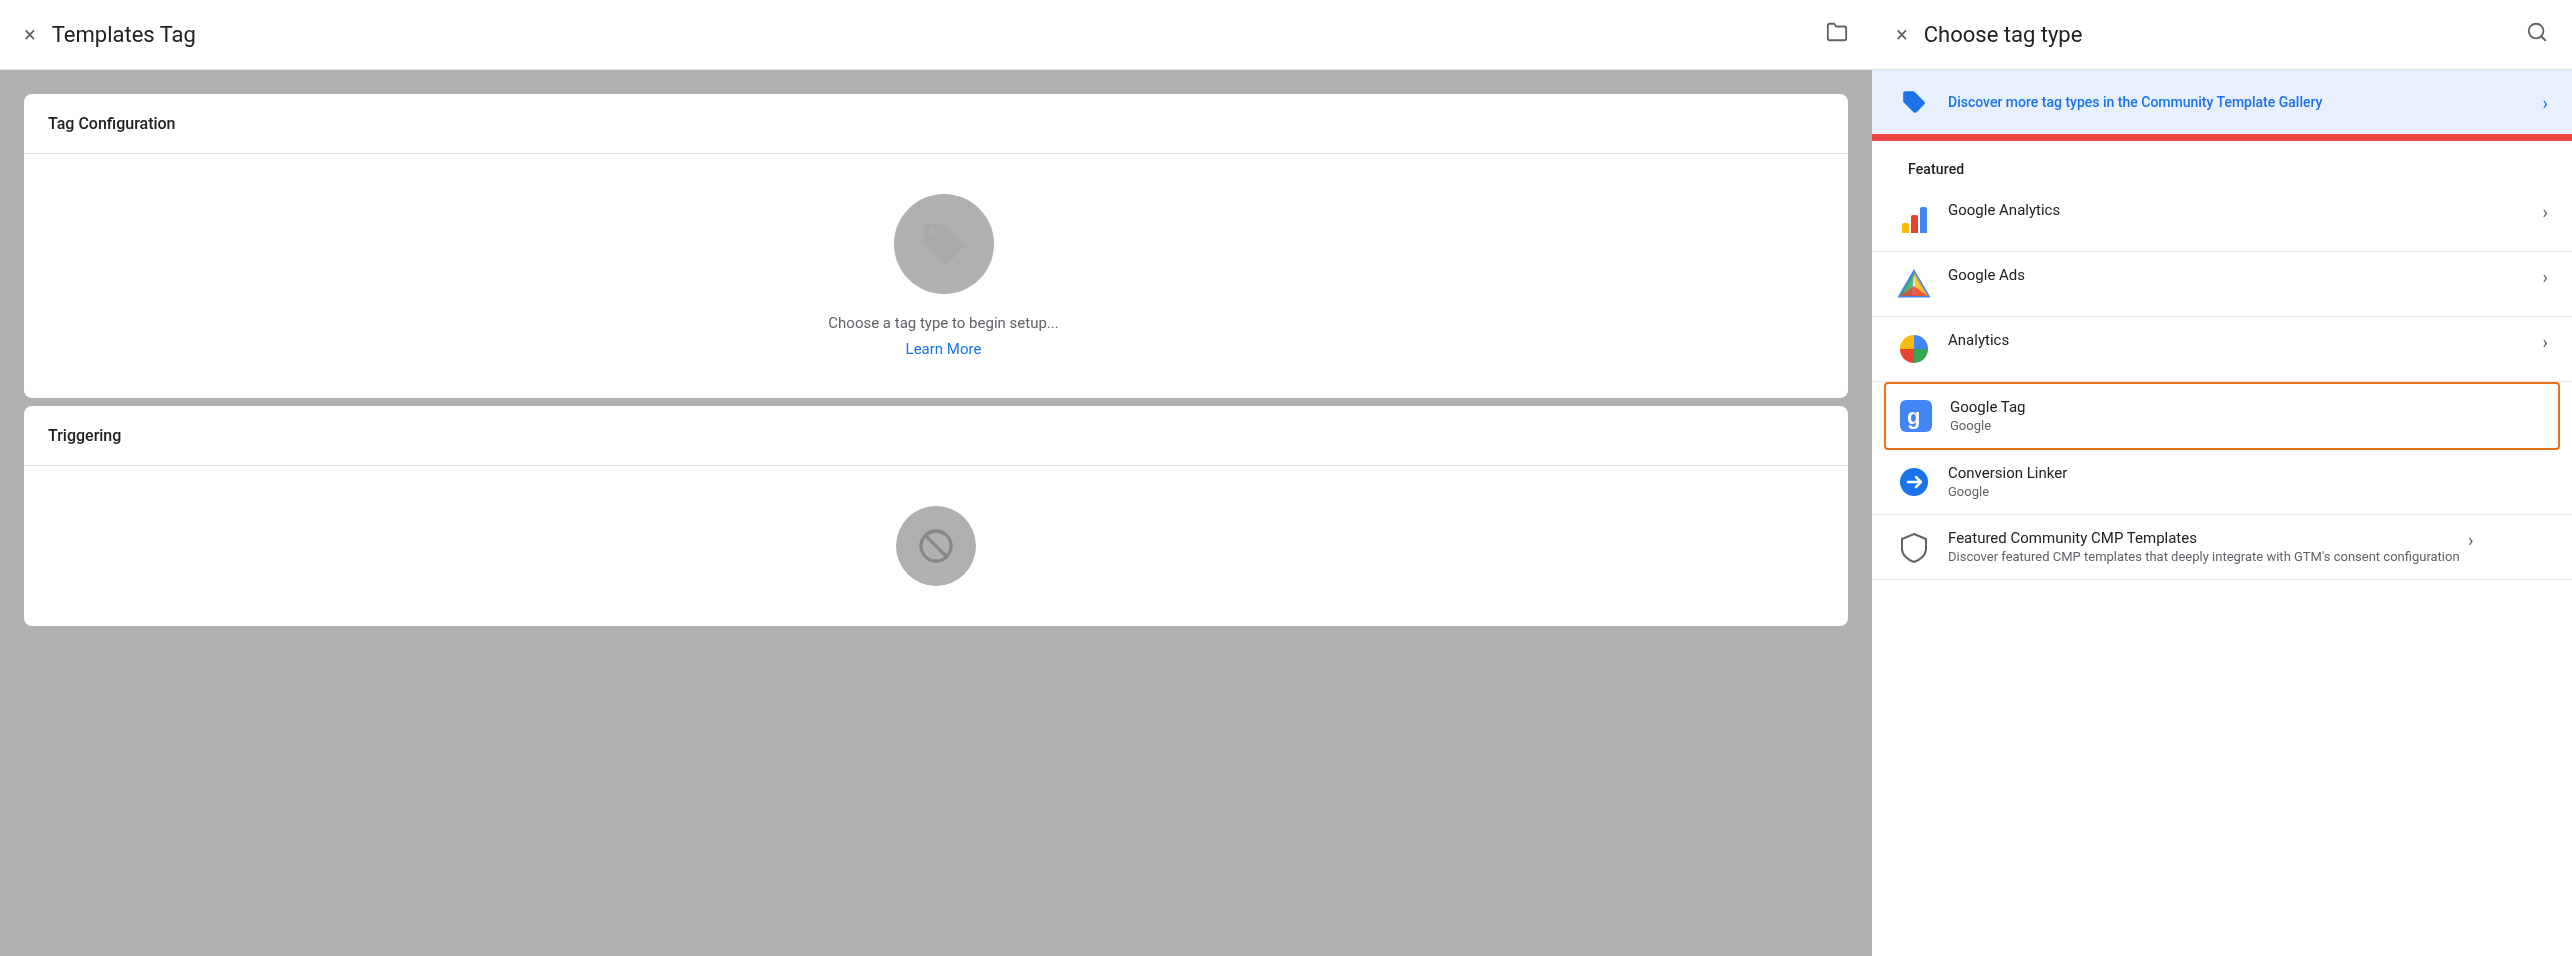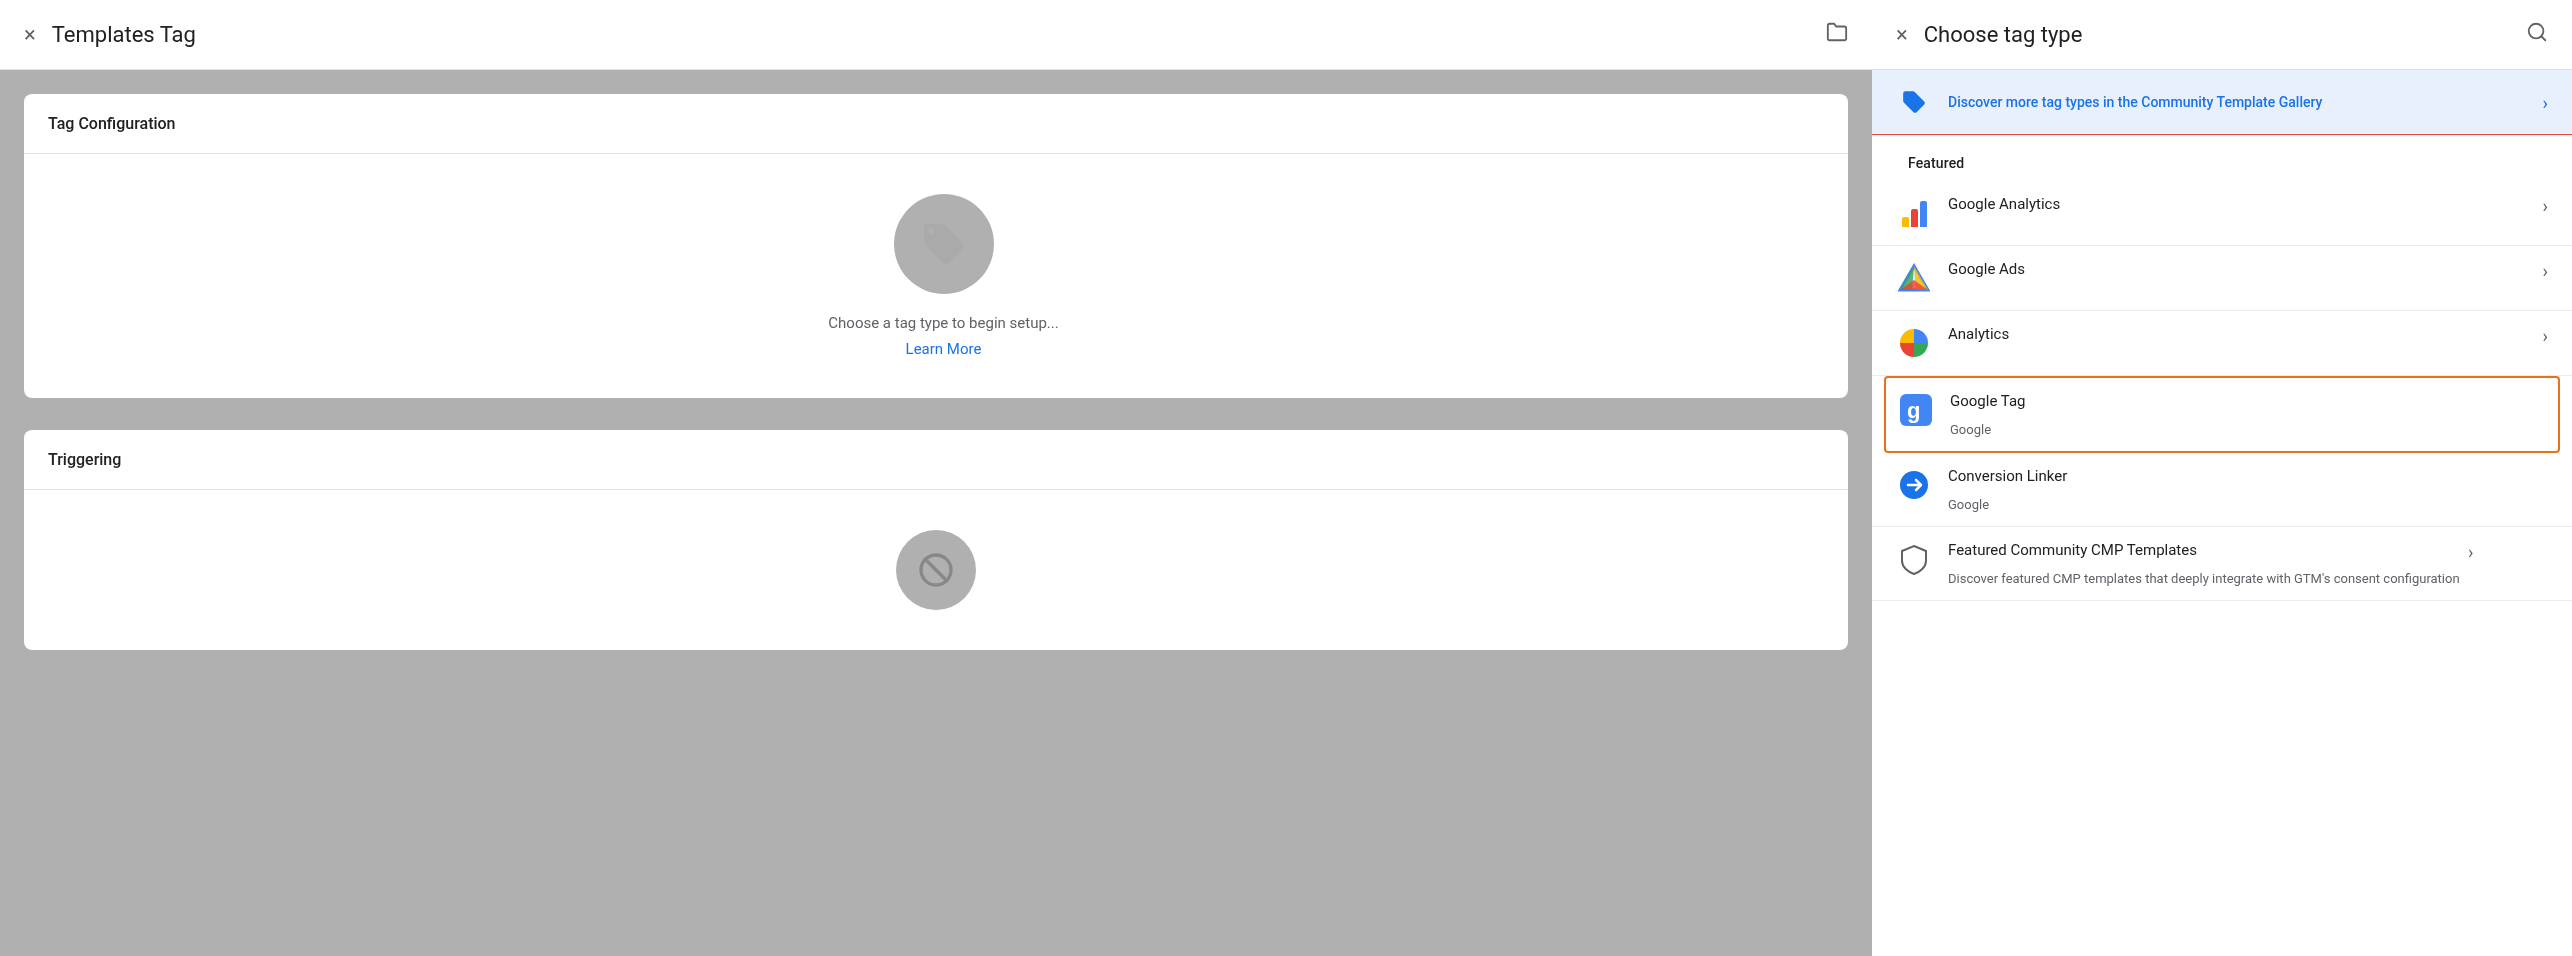--- a/index.html
+++ b/index.html
@@ -47,21 +47,21 @@
 
     .folder-icon {
       color: #5f6368;
       font-size: 20px;
     }
 
     .left-content {
       padding: 24px;
       display: flex;
       flex-direction: column;
-      gap: 32px;
+      gap: 8px;
     }
 
     .section-card {
       background: #ffffff;
       border-radius: 8px;
       overflow: hidden;
     }
 
     .section-header {
       padding: 20px 24px;
@@ -175,21 +175,21 @@
       cursor: pointer;
     }
 
     
     .community-banner {
       background: #e8f0fe;
       display: flex;
       align-items: center;
       padding: 14px 24px;
       cursor: pointer;
-      border-bottom: 1px solid #ef4444;
+      border-bottom: 7px solid #ef4444;
     }
 
     .community-icon {
       width: 28px;
       height: 28px;
       margin-right: 16px;
       flex-shrink: 0;
     }
 
     .community-text {
@@ -245,21 +245,21 @@
 
     .tag-name {
       font-size: 15px;
       color: #202124;
       font-weight: 400;
     }
 
     .tag-sub {
       font-size: 13px;
       color: #5f6368;
-      margin-top: 12px;
+      margin-top: 2px;
     }
 
     .tag-chevron {
       color: #5f6368;
       font-size: 18px;
     }
 
     
     .tag-list-item.long-desc .tag-info {
       max-width: 520px;

